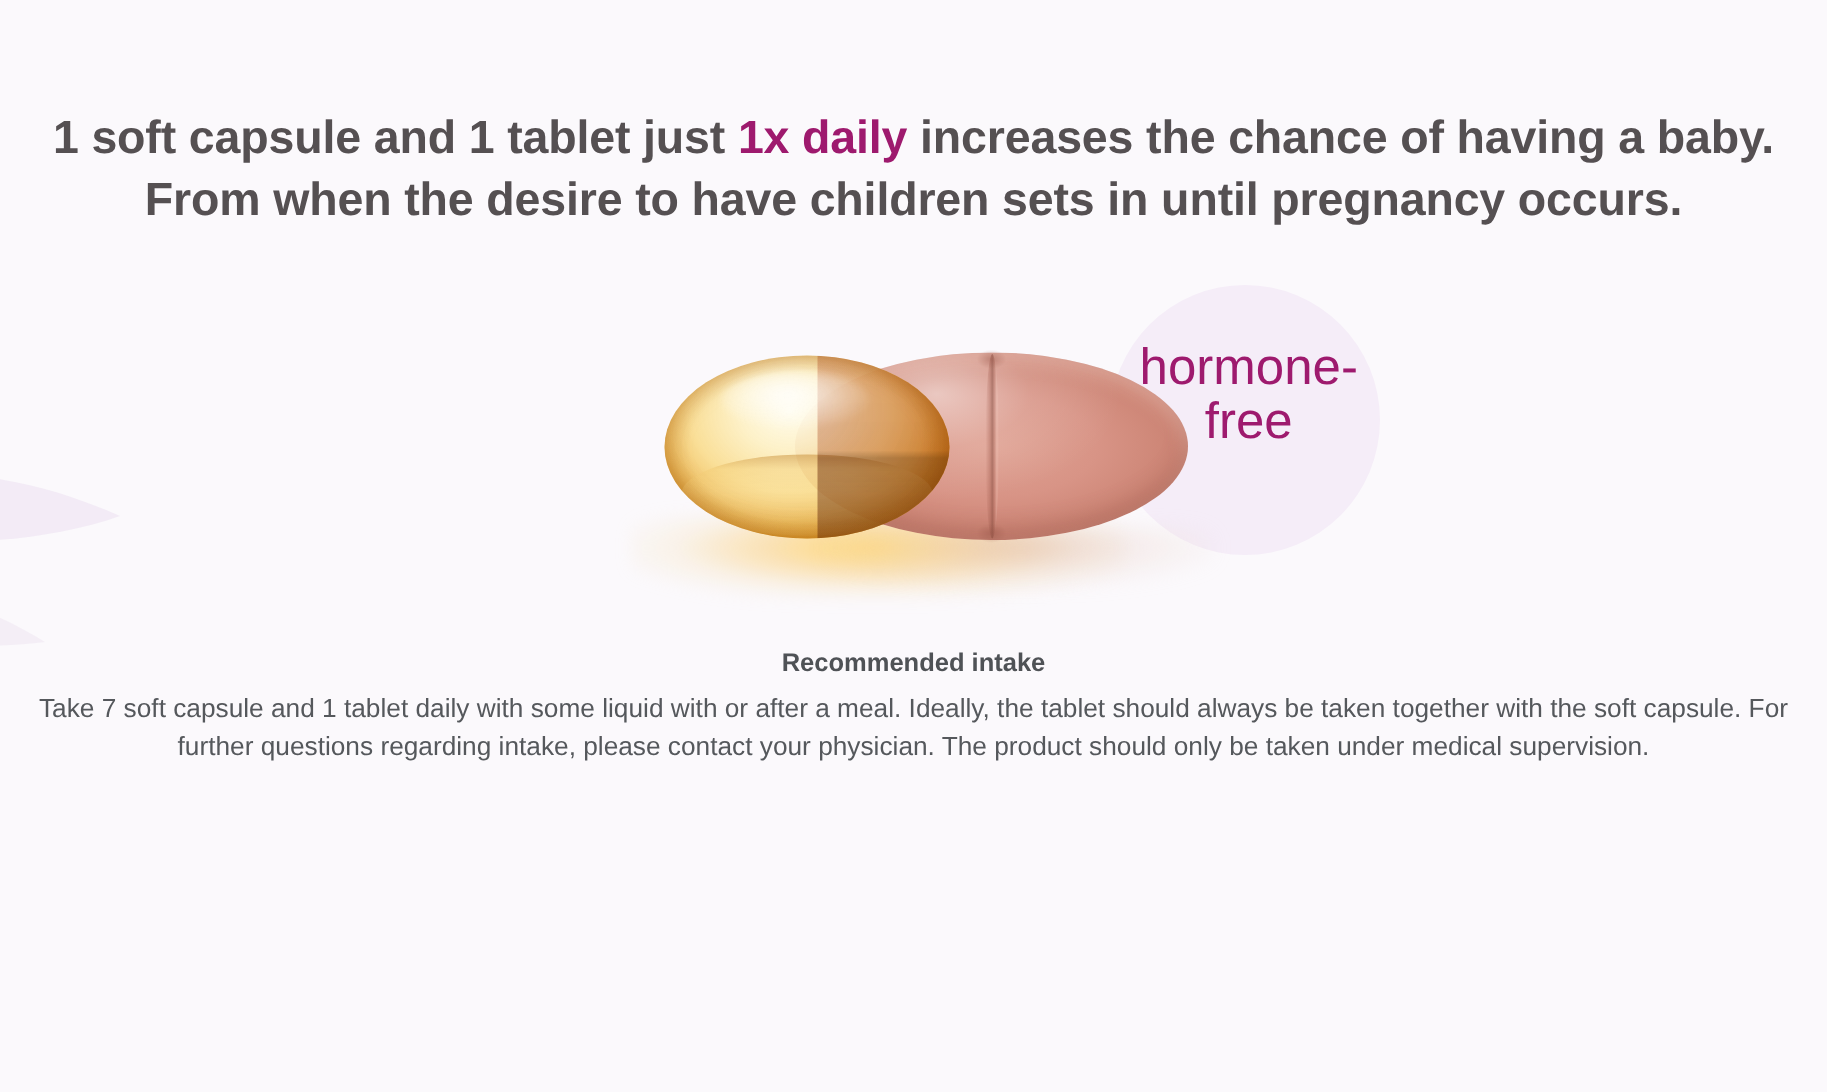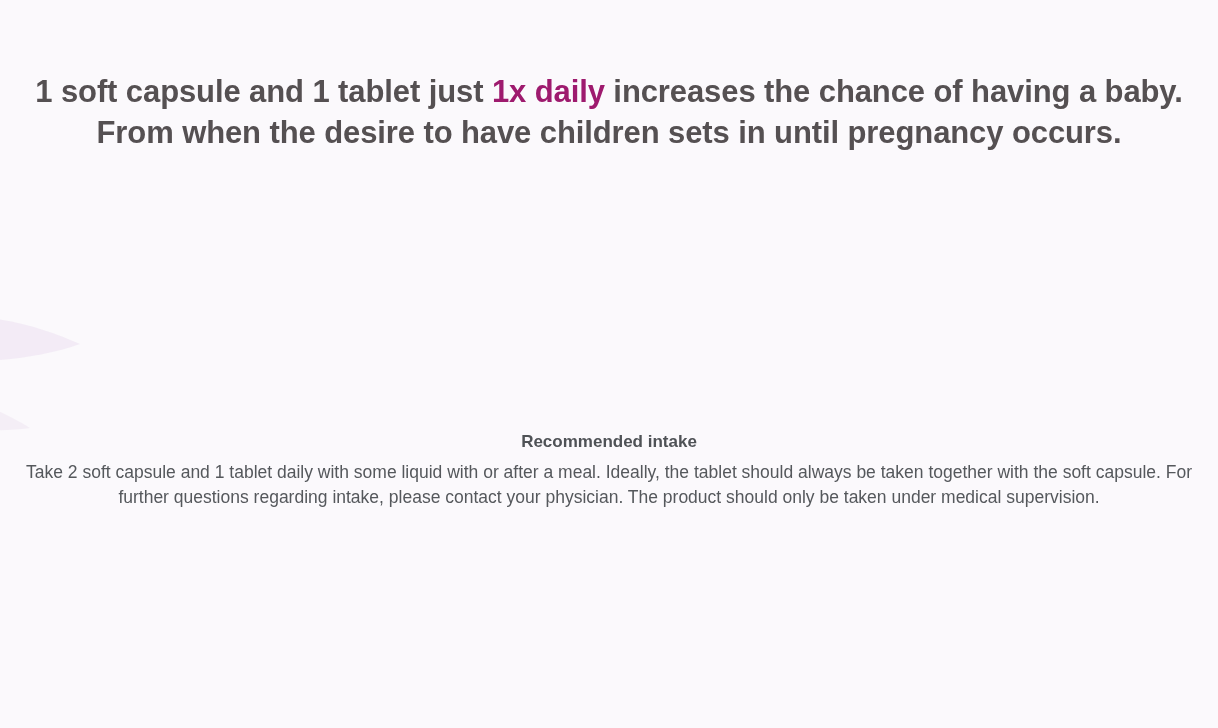--- a/index.html
+++ b/index.html
@@ -296,19 +296,42 @@
 
   <svg class="decor-left" viewBox="0 0 210 150" xmlns="http://www.w3.org/2000/svg">
     <path d="M -10 20 C 50 8, 110 26, 150 44 C 105 60, 40 66, -10 56 Z" fill="#f1e9f4" opacity="0.85"></path>
     <path d="M -30 88 C 20 88, 68 108, 100 128 C 55 134, 5 128, -30 118 Z" fill="#f1e9f4" opacity="0.70"></path>
   </svg>
 
   <h1 class="headline">
     <span>1 soft capsule and 1 tablet just </span><span class="accent">1x daily</span><span> increases the chance of having a baby. From when the desire to have children sets in until pregnancy occurs.</span>
   </h1>
 
+  <div class="product">
+
+    <div class="badge-circle"></div>
+
+    <div class="glow"></div>
+    <div class="glow-tablet"></div>
+
+    <div class="tablet">
+      <div class="tablet-score"></div>
+      <div class="tablet-notch-top"></div>
+      <div class="tablet-notch-bottom"></div>
+    </div>
+
+    <div class="capsule">
+      <div class="capsule-meniscus"></div>
+      <div class="capsule-overlap"></div>
+      <div class="capsule-shine"></div>
+      <div class="capsule-rim"></div>
+    </div>
+
+    <div class="badge-text">hormone-
+free</div>
+  </div>
 
   <div class="copy">
     <div class="copy-heading">Recommended intake</div>
-    <div class="copy-paragraph">Take 2 soft capsule and 1 tablet daily with some liquid with or after a meal. Ideally, the tablet should always be taken together with the soft capsule. For further questions regarding intake, please contact your physician. The product should only be taken under medical supervision.</div>
+    <div class="copy-paragraph">Take 7 soft capsule and 1 tablet daily with some liquid with or after a meal. Ideally, the tablet should always be taken together with the soft capsule. For further questions regarding intake, please contact your physician. The product should only be taken under medical supervision.</div>
   </div>
 
 </div>
 
 </body></html>

